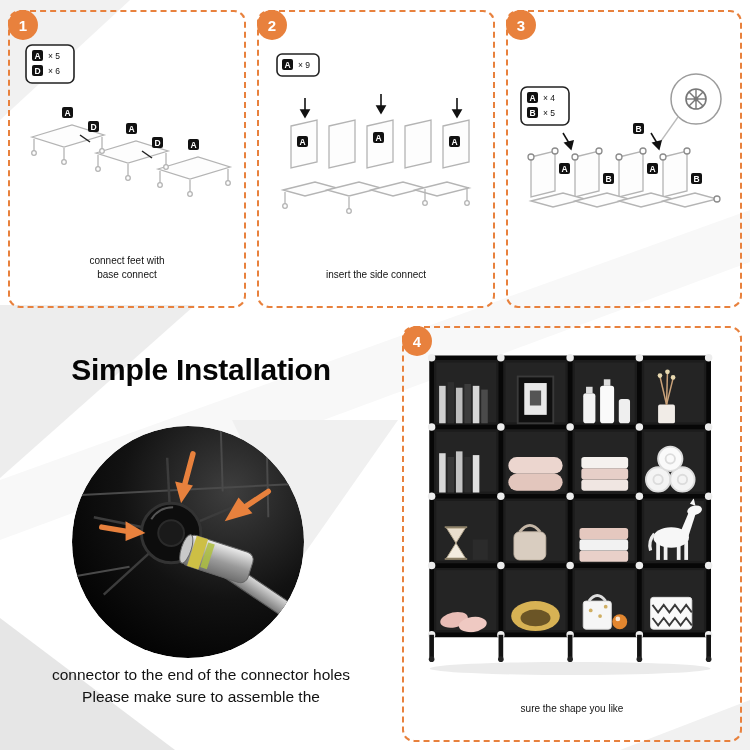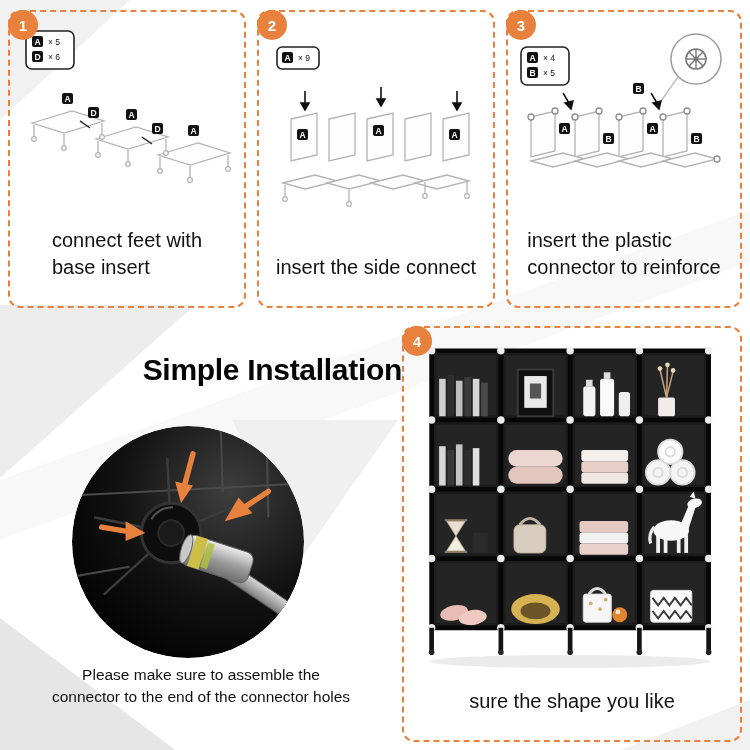--- a/index.html
+++ b/index.html
@@ -5,22 +5,22 @@
   html,body{margin:0;padding:0;background:#fff;}
   .page{position:relative;width:750px;height:750px;background:#ffffff;overflow:hidden;
         font-family:"Liberation Sans",sans-serif;color:#121212;}
   .bg{position:absolute;inset:0;pointer-events:none;}
   .card{position:absolute;border:2px dashed var(--accent,#E8813D);border-radius:12px;
         display:flex;flex-direction:column;align-items:center;box-sizing:border-box;}
   .badge{position:absolute;top:-2px;left:-2px;width:30px;height:30px;border-radius:50%;
          background:var(--accent,#E8813D);color:#fff;font-weight:bold;font-size:15px;
          display:flex;align-items:center;justify-content:center;}
   .illus{flex:1;display:flex;align-items:center;justify-content:center;width:100%;}
-  .caption{font-size:20px;color:#121212;text-align:left;line-height:1.38;padding:0 8px 24px 8px;}
-  .title{position:absolute;left:0;top:350px;width:402px;text-align:right;font-size:30px;
+  .caption{font-size:10px;color:#121212;text-align:center;line-height:1.38;padding:0 8px 24px 8px;}
+  .title{position:absolute;left:0;top:350px;width:402px;text-align:center;font-size:30px;
          font-weight:700;color:#050505;line-height:1.3;letter-spacing:-0.3px;}
   .photo-circle{position:absolute;left:72px;top:426px;width:232px;height:232px;border-radius:50%;overflow:hidden;}
   .note{position:absolute;left:0;top:664px;width:402px;text-align:center;font-size:15.5px;
         color:#121212;line-height:1.42;}
   svg text{font-family:"Liberation Sans",sans-serif;}
 </style>
 </head>
 <body>
 
 <div class="page">
@@ -97,21 +97,21 @@
             </g>
           <g transform="translate(172,104)">
               <rect width="11" height="11" rx="2" fill="#111"></rect>
               <text x="5.5" y="8.8" font-size="8.5" fill="#fff" text-anchor="middle">A</text>
             </g>
         </g>
       </svg>
     </div>
     <div class="caption">
       <div>connect feet with</div>
-      <div>base insert</div>
+      <div>base connect</div>
     </div>
   </div>
 
   <div class="card" style="left:257px;top:10px;width:238px;height:298px;">
     <div class="badge">
         <span>2</span>
       </div>
     <div class="illus">
       <svg width="222" height="196" viewBox="0 0 222 196">
         <g>
@@ -240,24 +240,20 @@
           <g transform="translate(178,112)">
               <rect width="11" height="11" rx="2" fill="#111"></rect>
               <text x="5.5" y="8.8" font-size="8.5" fill="#fff" text-anchor="middle">B</text>
             </g>
           <g transform="translate(120,62)">
               <rect width="11" height="11" rx="2" fill="#111"></rect>
               <text x="5.5" y="8.8" font-size="8.5" fill="#fff" text-anchor="middle">B</text>
             </g>
         </g>
       </svg>
-    </div>
-    <div class="caption">
-      <div>insert the plastic</div>
-      <div>connector to reinforce</div>
     </div>
   </div>
 
   <div class="title">
     <div>Simple Installation</div>
   </div>
 
   <div class="photo-circle">
     <svg width="232" height="232" viewBox="0 0 234 234">
       <defs>
@@ -315,22 +311,22 @@
           <line x1="30" y1="102" x2="54" y2="106"></line>
           <polygon points="54,96 54,116 74,108" stroke="none"></polygon>
           <line x1="198" y1="66" x2="174" y2="82"></line>
           <polygon points="168,72 182,88 154,96" stroke="none"></polygon>
         </g>
       </g>
     </svg>
   </div>
 
   <div class="note">
+    <div>connector to the end of the connector holes</div>
     <div>Please make sure to assemble the</div>
-    <div>connector to the end of the connector holes</div>
   </div>
 
   <div class="card" style="left:402px;top:326px;width:340px;height:416px;">
     <div class="badge">
         <span>4</span>
       </div>
     <div class="illus">
       <svg width="292" height="326" viewBox="0 0 312 348">
         <rect x="6" y="6" width="296" height="296" fill="#1c1c1c"></rect>
         <g fill="#242424">

